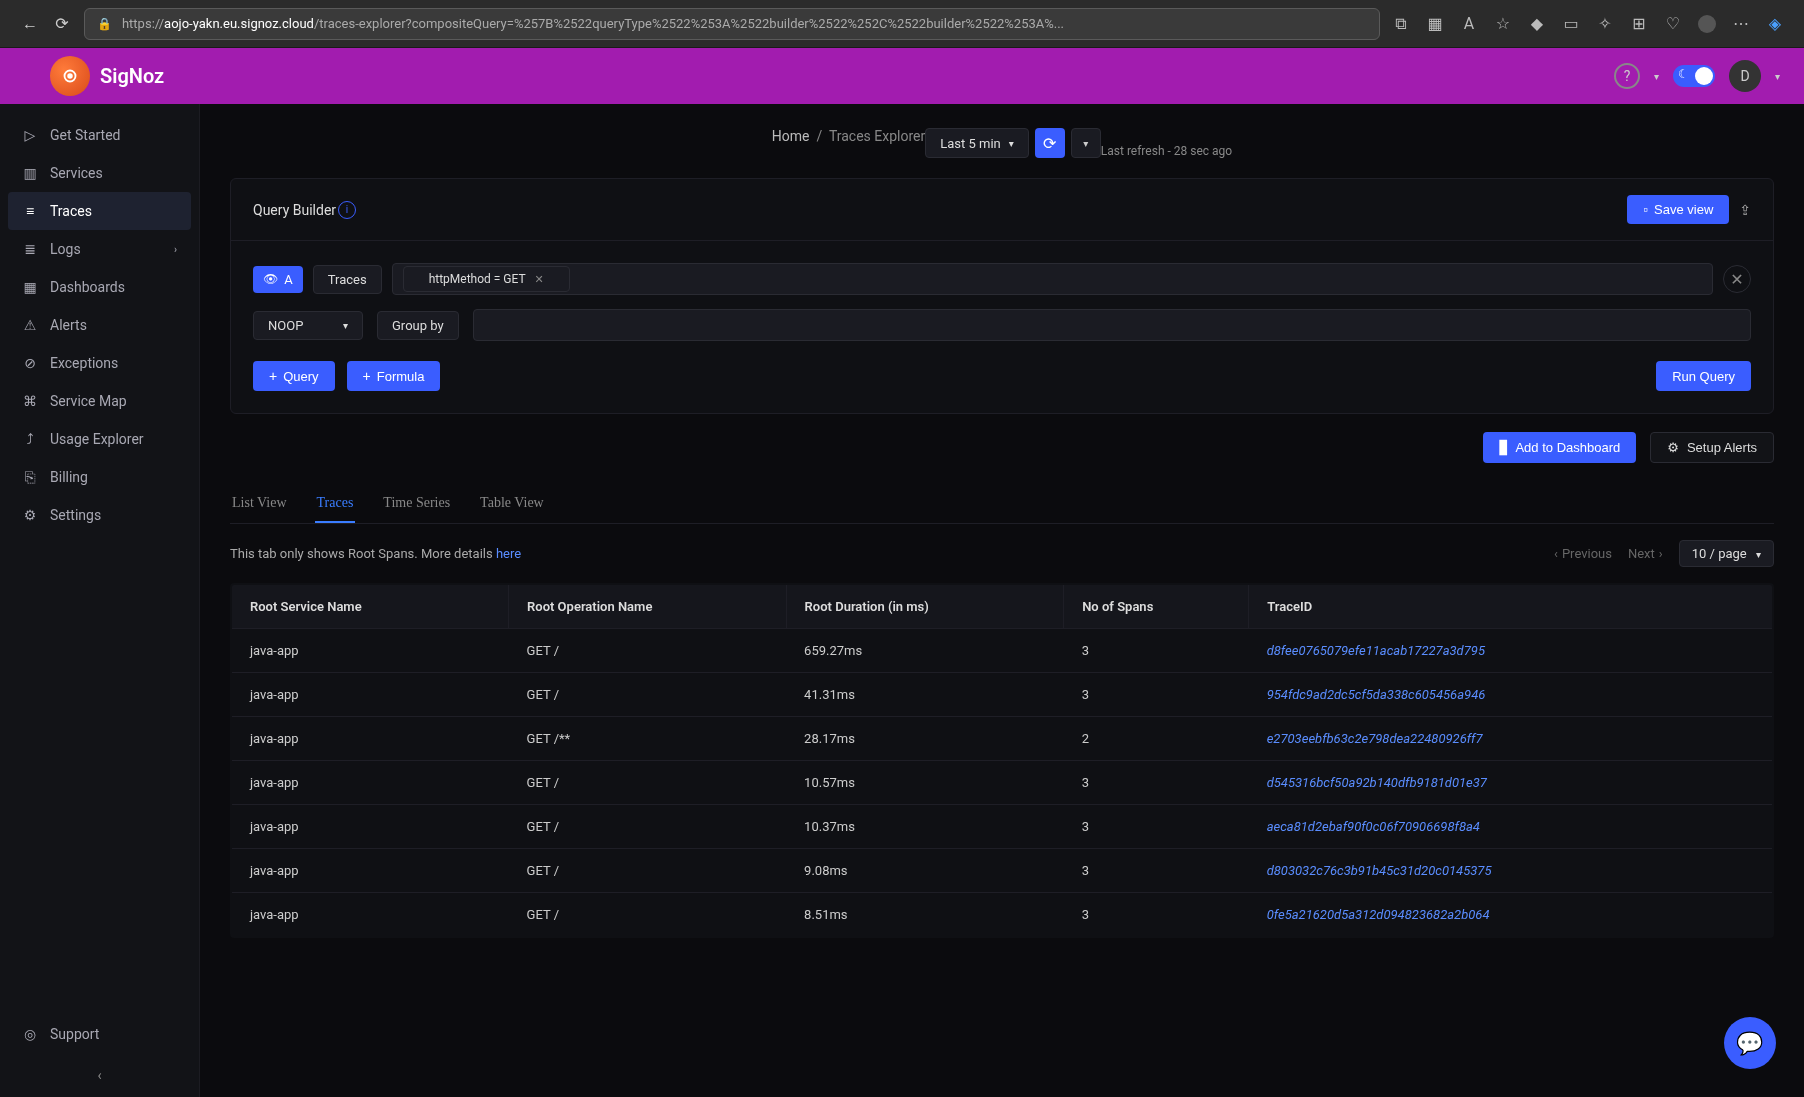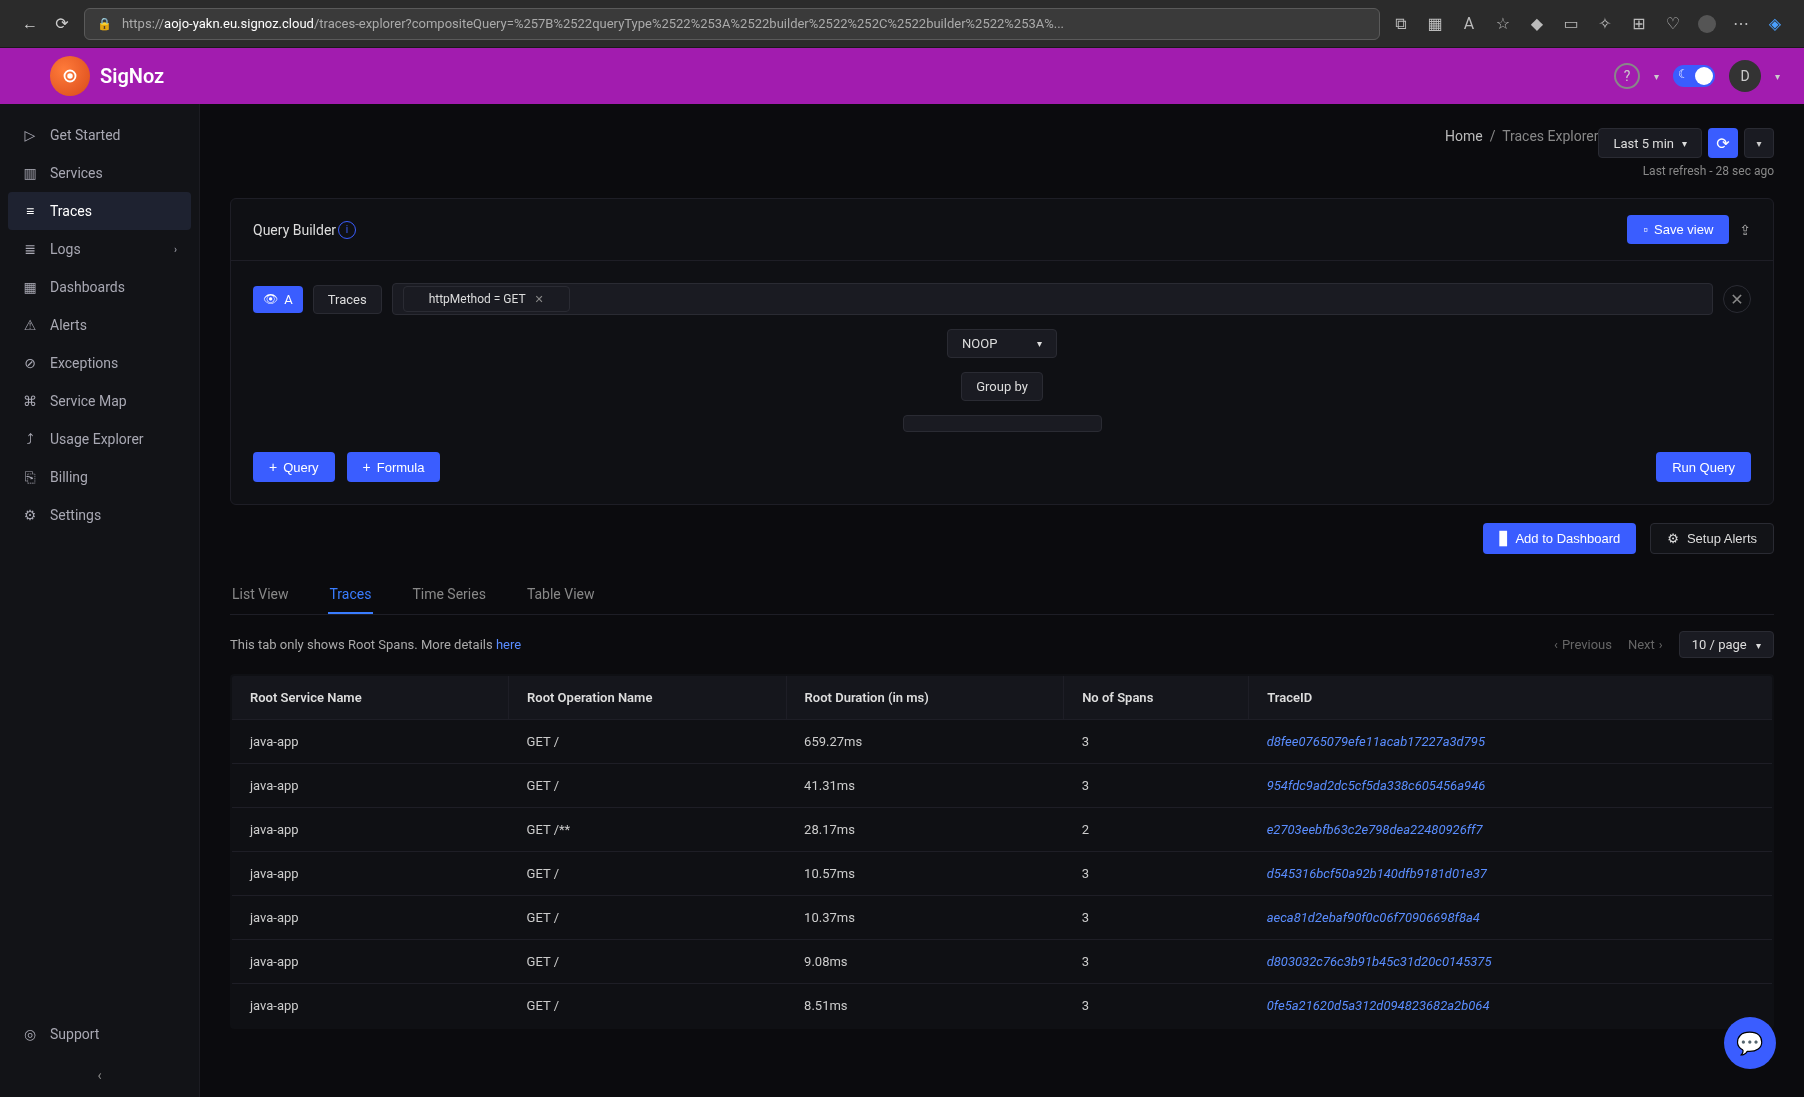--- a/index.html
+++ b/index.html
@@ -113,26 +113,26 @@
 .sidebar-collapse { padding: 14px 0; text-align:center; color:#888;font-size:14px;}
 
 
 .main {
   flex: 1;
   padding: 80px 30px 20px 30px;
   overflow-y: auto;
 }
 .breadcrumb-row {
   display: flex;
-  justify-content: flex-end;
+  justify-content: center;
   align-items: flex-start;
 }
 .breadcrumb { font-size: 14px; color: #888; }
 .breadcrumb a { color: #bbb; text-decoration:none;}
-.time-controls { display:flex; flex-direction:column; align-items:flex-end; gap:6px;}
+.time-controls { display:flex; align-items:flex-end; }
 .time-row { display:flex; gap:6px;}
 .time-range-btn {
   background:#1a1b22;border:1px solid #2a2b33;padding:6px 14px;border-radius:4px;
   display:flex;align-items:center;gap:8px;font-size:13px;color:#ddd;
 }
 .icon-btn-sm{width:30px;height:30px;background:#3a5dff;border-radius:4px;display:flex;align-items:center;justify-content:center;color:#fff;}
 .icon-btn-outline{width:30px;height:30px;background:#1a1b22;border:1px solid #2a2b33;border-radius:4px;display:flex;align-items:center;justify-content:center;color:#ccc;}
 .last-refresh{font-size:12px;color:#888;}
 
 
@@ -154,37 +154,37 @@
 
 .card-body { padding: 22px; }
 .query-row { display:flex; align-items:center; gap:10px; margin-bottom:14px;}
 .query-badge{background:#3a5dff;color:#fff;padding:6px 10px;border-radius:4px;font-size:13px;display:flex;align-items:center;gap:6px;}
 .query-badge .eye{font-size:12px;}
 .select-box{background:#1a1b22;border:1px solid #2a2b33;padding:6px 14px;border-radius:4px;font-size:13px;color:#ddd;display:flex;align-items:center;gap:8px;}
 .filter-tag{background:#1a1b22;border:1px solid #2a2b33;padding:5px 25px;border-radius:4px;font-size:12px;color:#ddd;}
 .filter-tag .x{margin-left:6px;color:#888;font-size:11px;}
 .query-input-flex{flex:1;background:#1a1b22;border:1px solid #2a2b33;border-radius:4px;height:32px;padding:0 10px;}
 .remove-query{width:28px;height:28px;border:1px solid #2a2b33;border-radius:50%;display:flex;align-items:center;justify-content:center;color:#888;}
-.query-row2{display:flex;gap:14px;align-items:center;flex-direction:column;}
+.query-row2{display:flex;gap:14px;align-items:center;}
 .noop-select{width:110px;}
 .agg-input{flex:0 0 540px;}
 .groupby-label{background:#1a1b22;border:1px solid #2a2b33;padding:6px 14px;border-radius:4px;font-size:13px;color:#ddd;}
 .groupby-input{flex:1;}
 
 .query-actions{display:flex;justify-content:space-between;margin-top:20px;}
 .query-actions-left{display:flex;gap:12px;}
 .btn-primary{background:#3a5dff;color:#fff;padding:7px 16px;border-radius:4px;font-size:13px;display:flex;align-items:center;gap:6px;border:none;cursor:pointer;}
 .btn-primary .plus{font-size:14px;}
 
 
 .mid-actions{display:flex;justify-content:flex-end;gap:14px;margin-top:18px;}
 .btn-outline{background:#121317;border:1px solid #2a2b33;color:#ddd;padding:7px 16px;border-radius:4px;font-size:13px;display:flex;align-items:center;gap:8px;cursor:pointer;}
 
 
-.tabs{display:flex;gap:37px;margin-top:22px;border-bottom:1px solid #1e1e26;}
+.tabs{display:flex;gap:26px;margin-top:22px;border-bottom:1px solid #1e1e26;font-family:Liberation Serif, serif;}
 .tab{padding:10px 2px;font-size:14px;color:#888;cursor:pointer;}
 .tab.active{color:#3a7dff;border-bottom:2px solid #3a7dff;}
 
 
 .info-row{display:flex;justify-content:space-between;align-items:center;margin-top:16px;font-size:13px;}
 .info-row .note{color:#aaa;}
 .info-row .note a{color:#5a8dff;text-decoration:none;}
 .pagination{display:flex;align-items:center;gap:16px;}
 .pagination .nav{color:#666;font-size:13px;display:flex;align-items:center;gap:4px;}
 .page-select{background:#1a1b22;border:1px solid #2a2b33;padding:5px 12px;border-radius:4px;font-size:13px;color:#ddd;}

